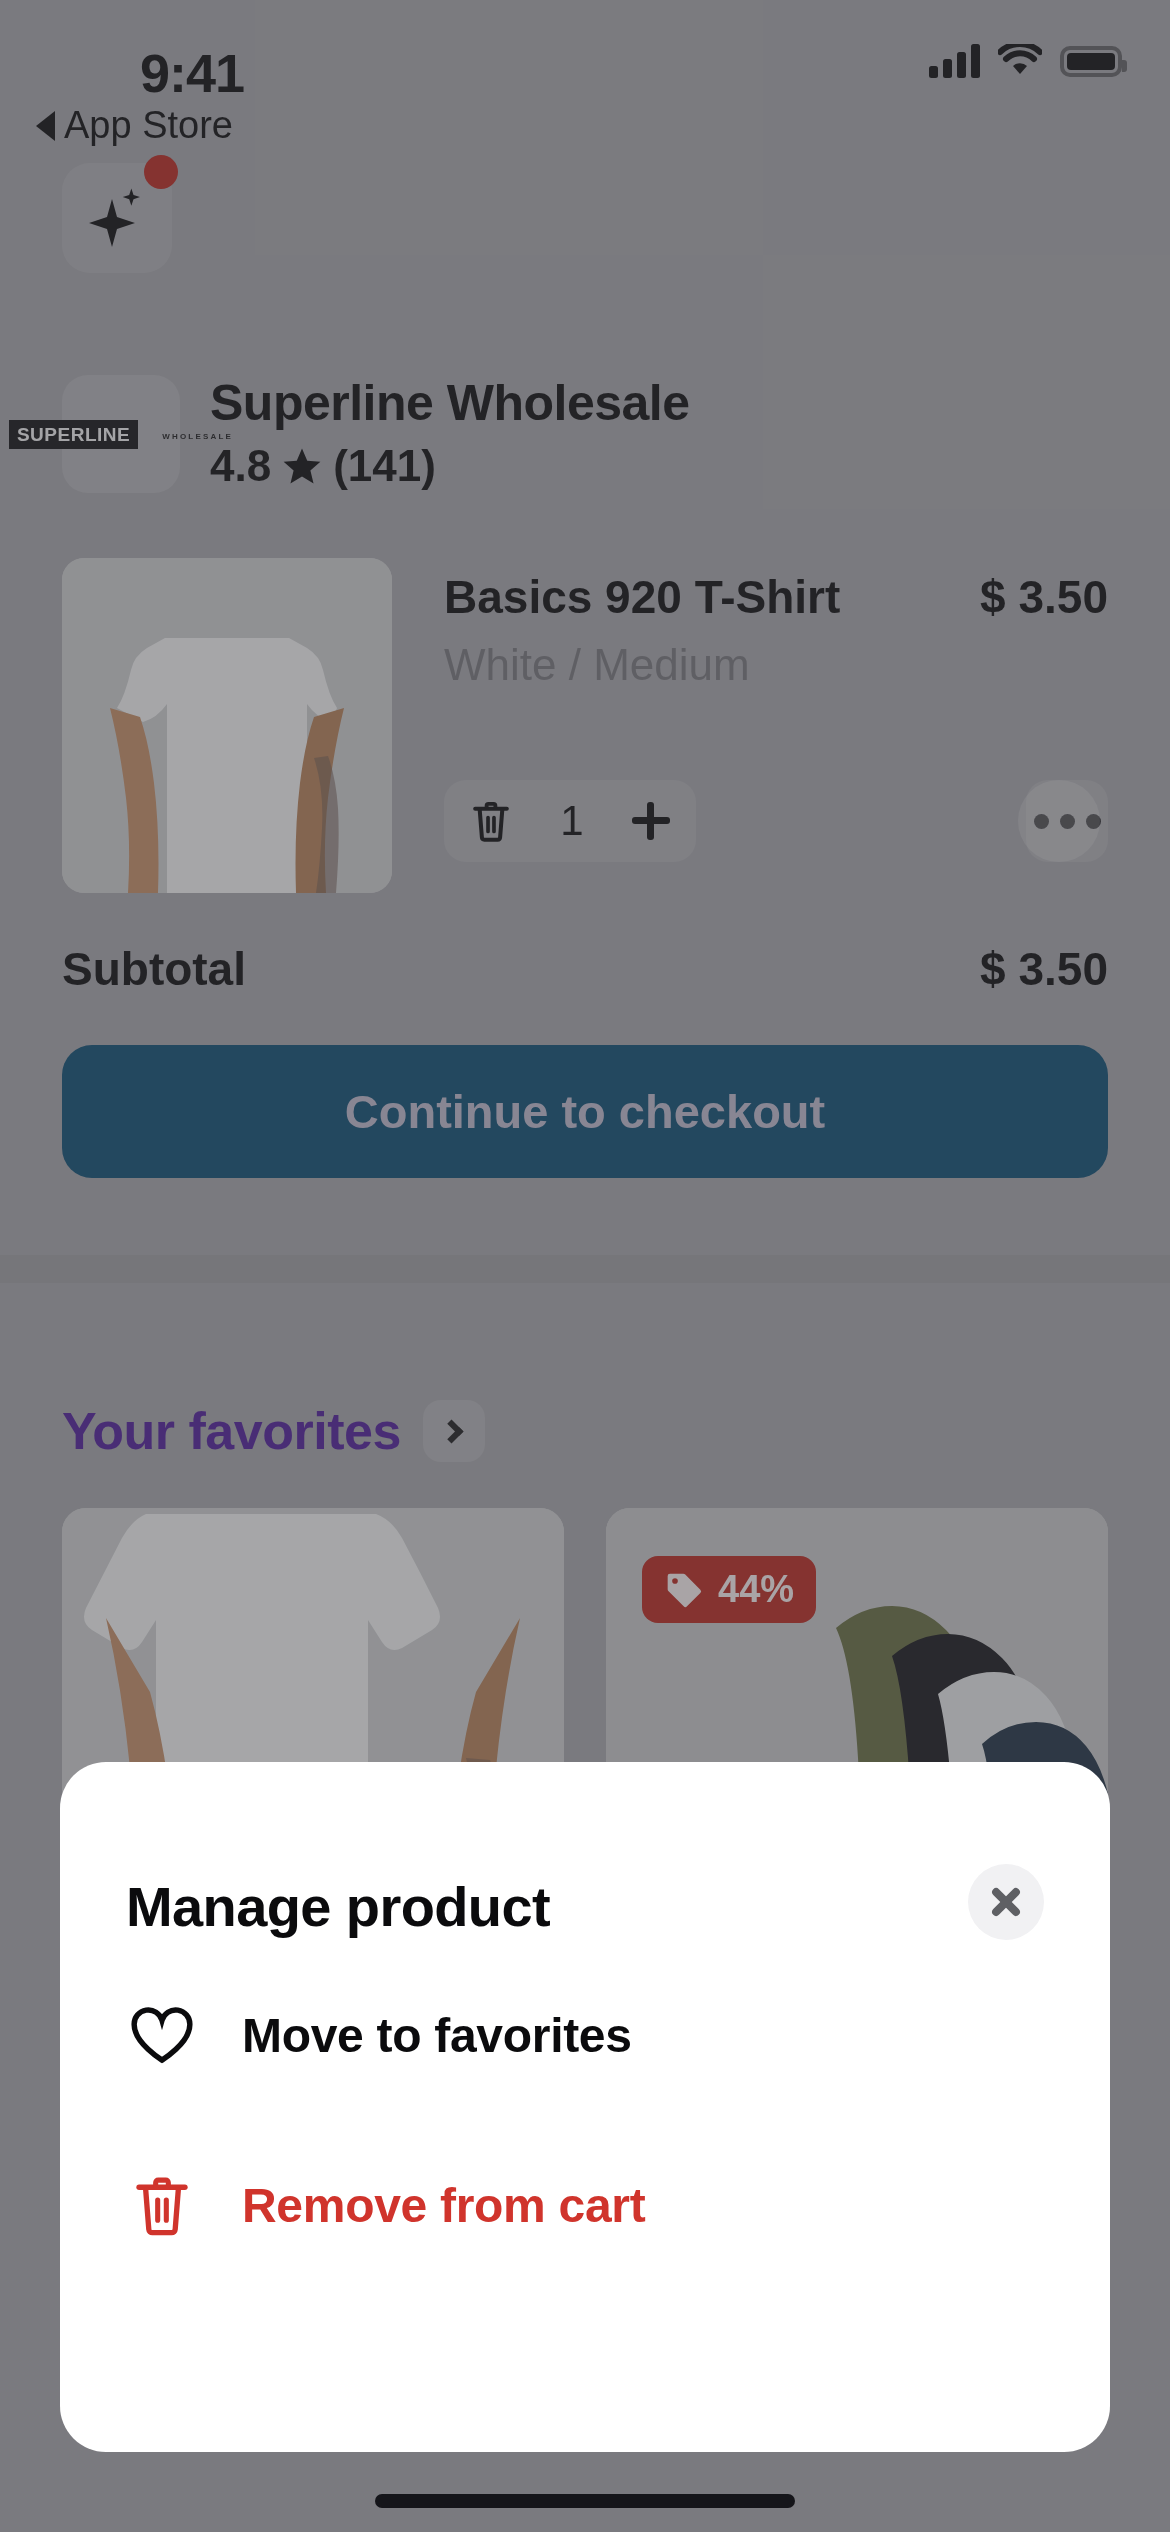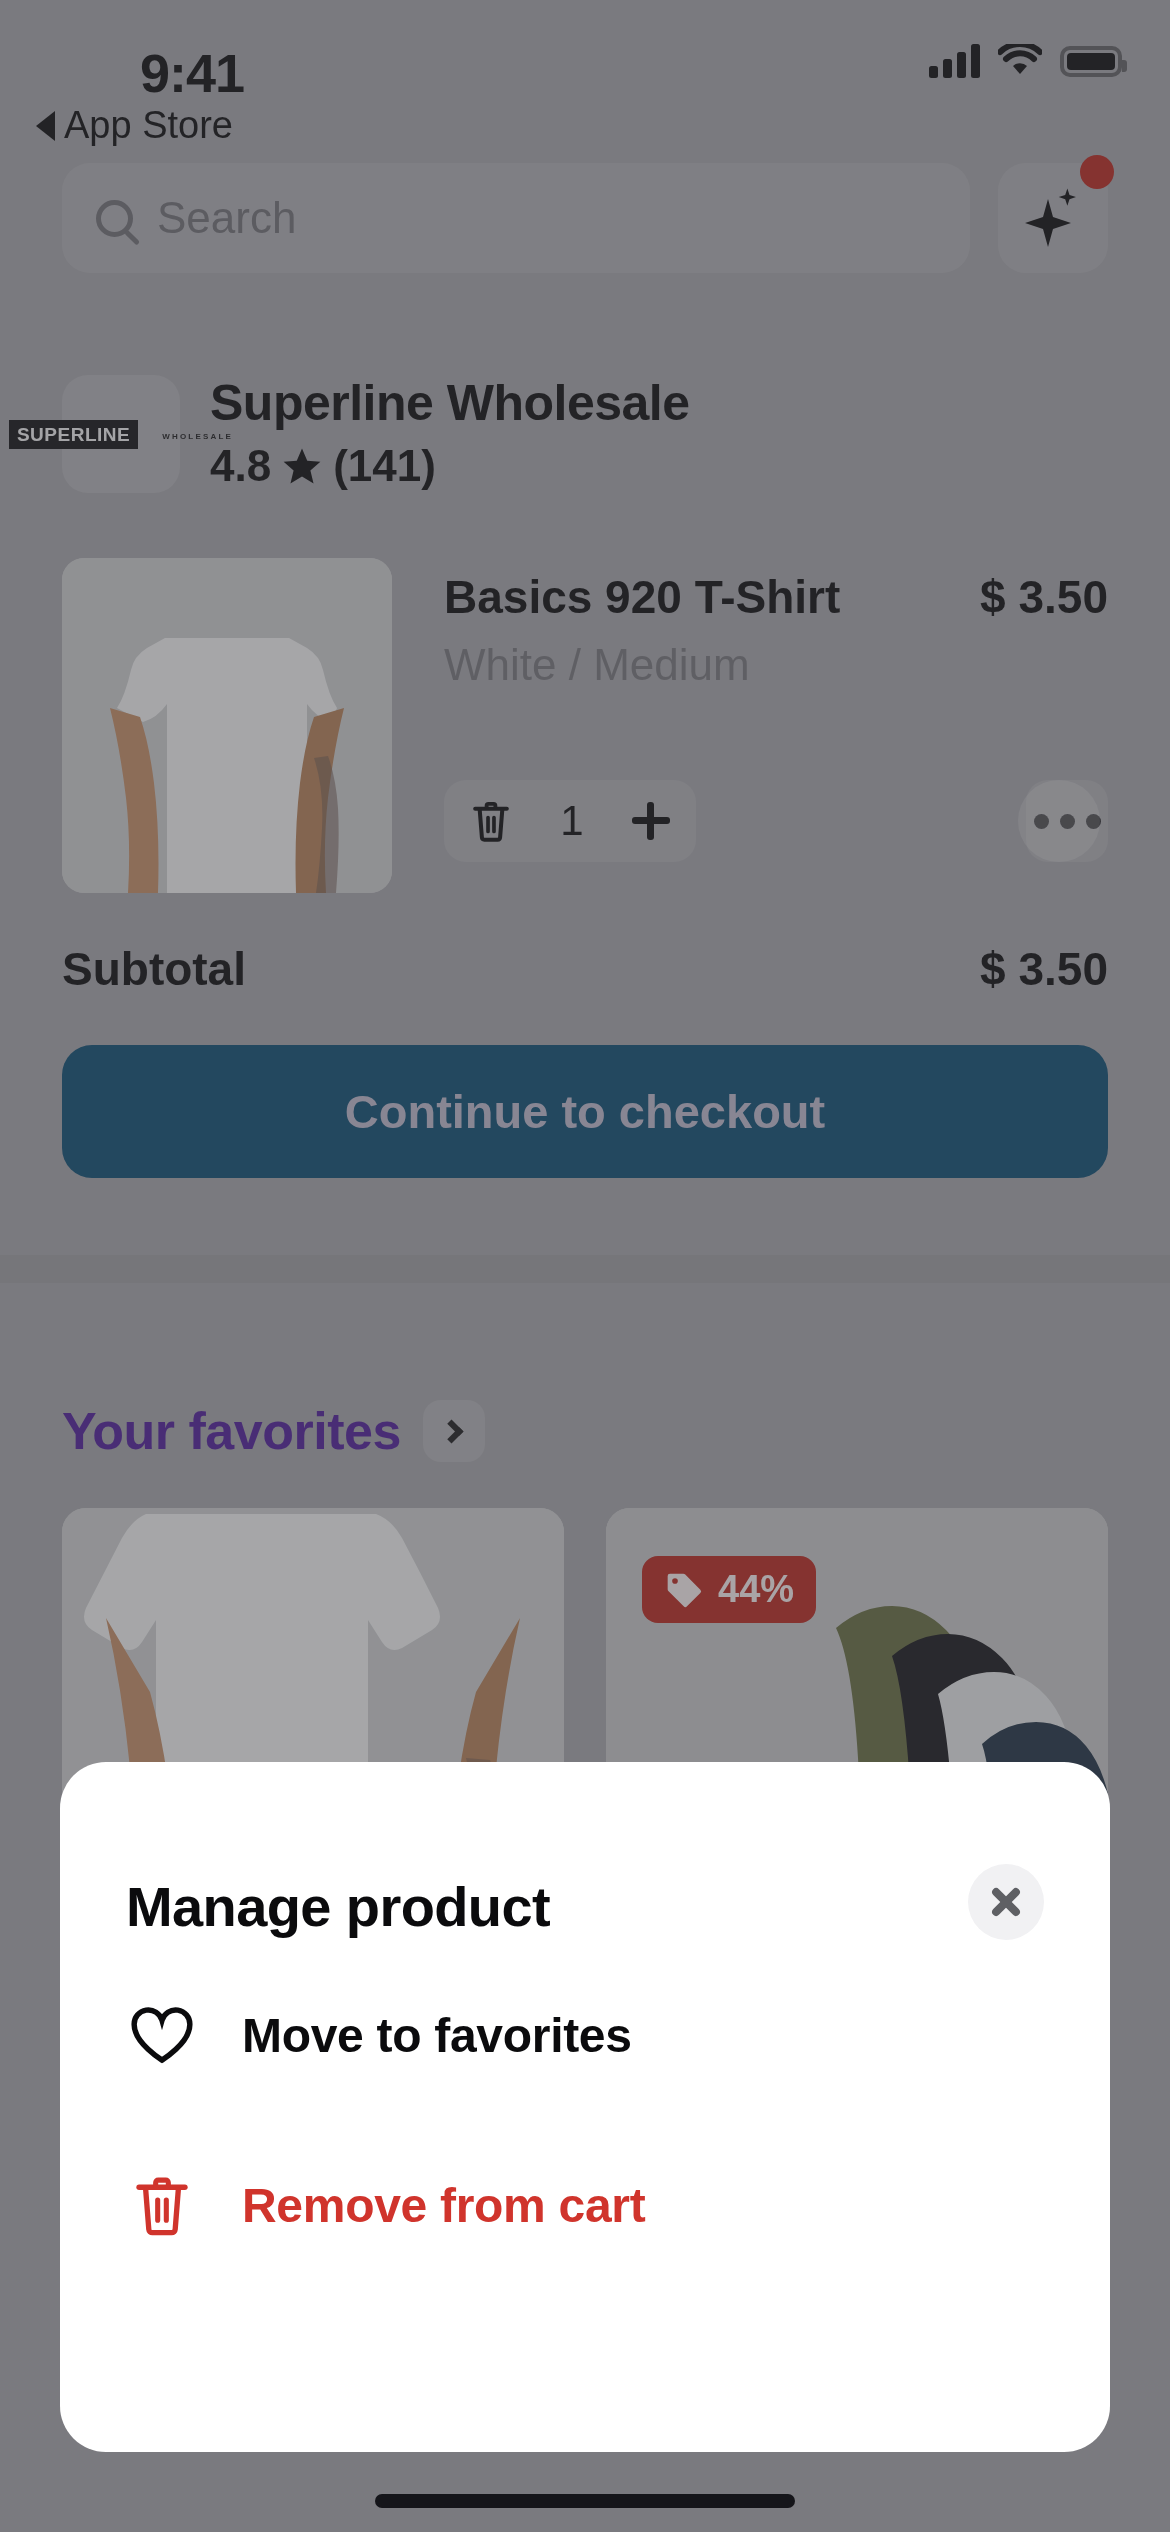--- a/index.html
+++ b/index.html
@@ -204,24 +204,20 @@
         <path d="M8 15 a20 20 0 0 1 28 0" stroke="#0b0b0d" stroke-width="6" fill="none" stroke-linecap="round"></path>
         <path d="M2 8 a29 29 0 0 1 40 0" stroke="#0b0b0d" stroke-width="6" fill="none" stroke-linecap="round"></path>
       </svg>
       <span class="batt">
           <b></b>
         </span>
     </div>
   </div>
 
   <div class="search-row">
-    <div class="search-field">
-      <span class="mag"></span>
-      <span class="search-ph">Search</span>
-    </div>
     <div class="ai-btn">
       <svg width="62" height="62" viewBox="0 0 62 62">
         <path d="M26 12 L31 30 L49 36 L31 42 L26 60 L21 42 L3 36 L21 30 Z" fill="#0b0b0d"></path>
         <path d="M46 2 L49 11 L58 14 L49 17 L46 26 L43 17 L34 14 L43 11 Z" fill="#0b0b0d" transform="scale(.72) translate(17,0)"></path>
       </svg>
       <span class="ai-dot"></span>
     </div>
   </div>
 
   <div class="store-head">

